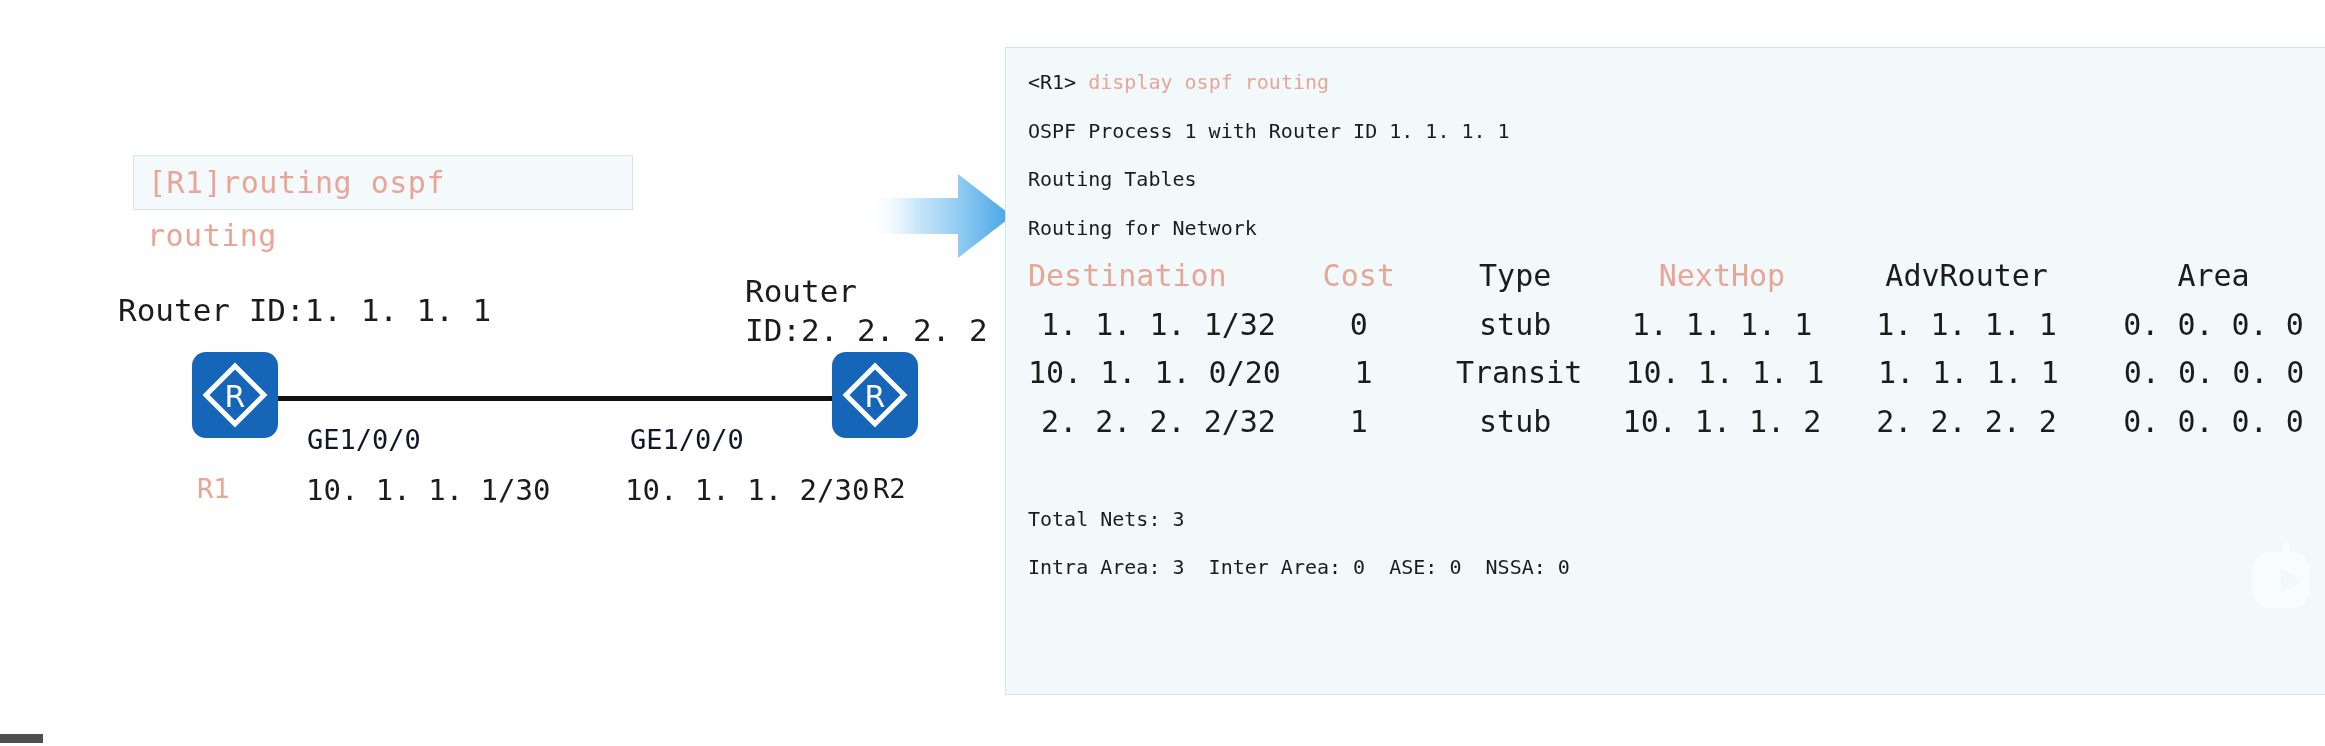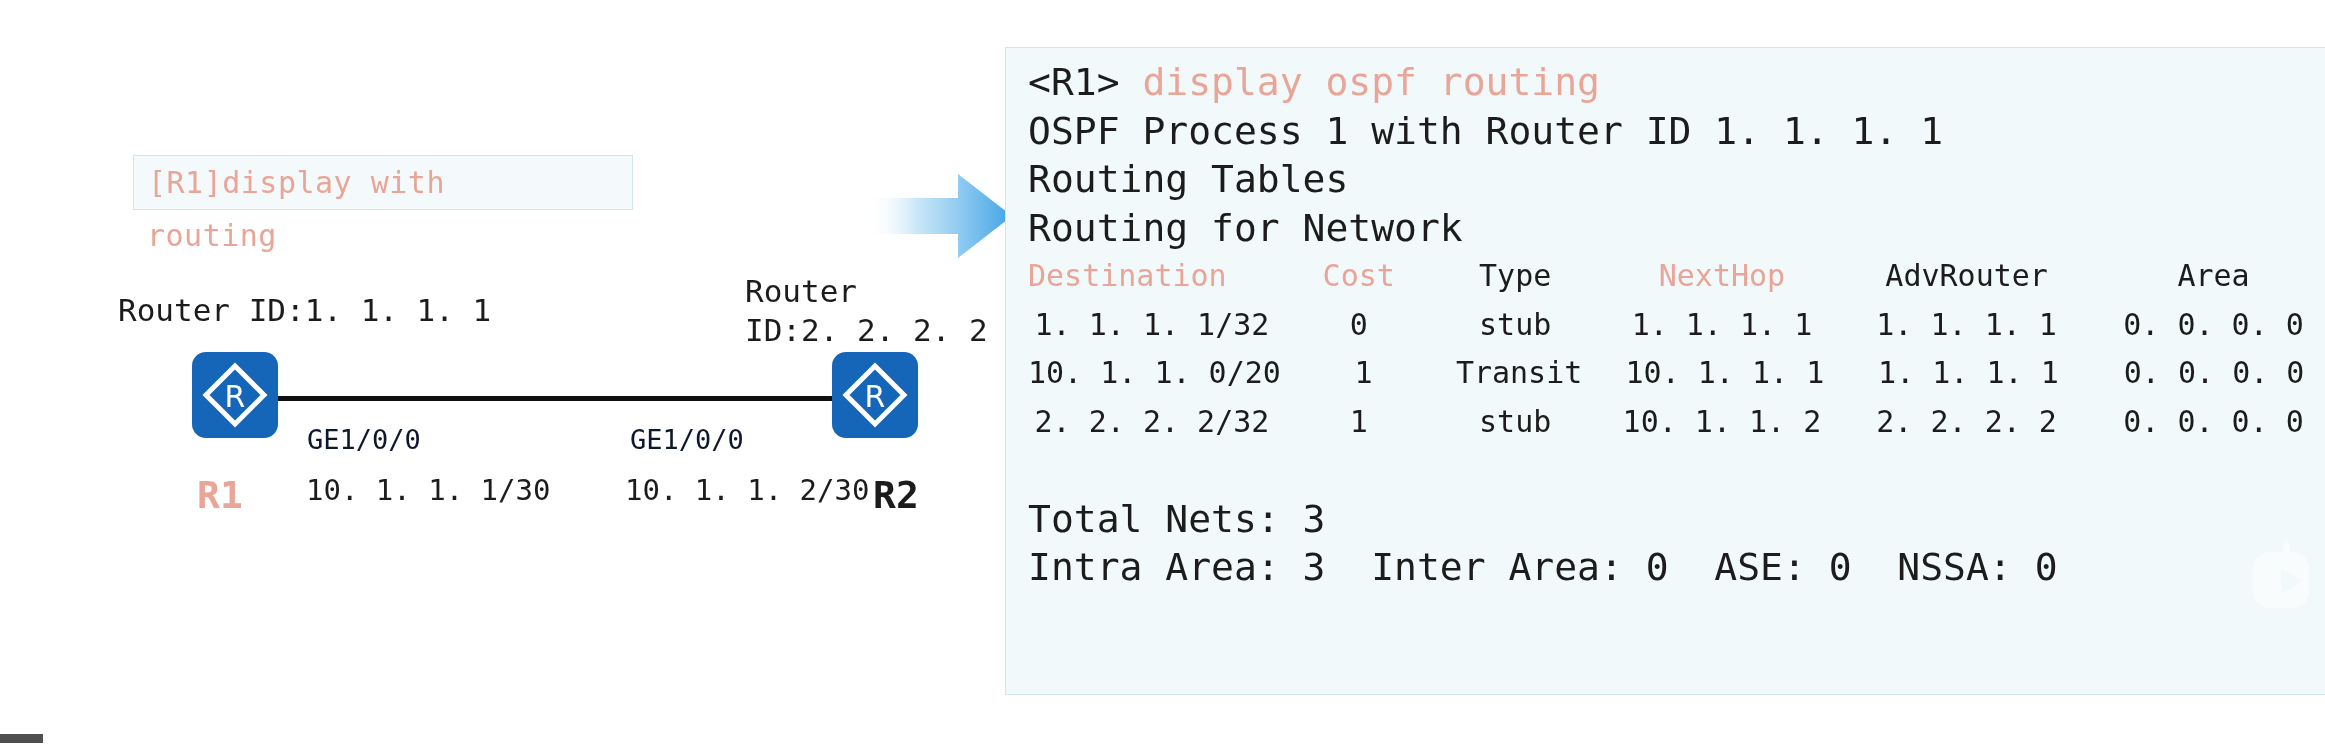--- a/index.html
+++ b/index.html
@@ -110,24 +110,23 @@
     color: #1c1c1c;
     white-space: nowrap;
     font-family: "DejaVu Sans Mono", "Liberation Mono", monospace;
     margin-left: 25px;
   }
   .ip-left   { left: 281px; top: 473px; }
   .ip-right  { left: 600px; top: 473px; }
 
   .node-name {
     position: absolute;
-    font-size: 38px;
-    white-space: nowrap;
-    font-family: "DejaVu Sans Mono", "Liberation Mono", monospace;
-    font-weight: bold;
+    font-size: 27px;
+    white-space: nowrap;
+    font-family: "DejaVu Sans Mono", "Liberation Mono", monospace;
   }
   .node-r1 { left: 197px; top: 473px; color: #e8a598; }
   .node-r2 { left: 873px; top: 473px; color: #1c1c1c; }
 
   
   #arrow {
     position: absolute;
     left: 866px;
     top: 168px;
     width: 148px;
@@ -150,39 +149,39 @@
   .term-inner {
     position: absolute;
     left: 22px;
     top: 10px;
     right: 0;
     bottom: 0;
   }
   .term-line {
     height: 48.5px;
     line-height: 48.5px;
-    font-size: 38px;
+    font-size: 20px;
     color: #1c1c1c;
     white-space: pre;
     font-family: "DejaVu Sans Mono", "Liberation Mono", monospace;
   }
   .term-line.blank { color: transparent; }
   .tok-red { color: #e8a598; }
 
   .term-row {
     height: 48.5px;
     line-height: 48.5px;
     font-size: 30px;
     color: #1c1c1c;
     white-space: nowrap;
     display: flex;
     font-family: "DejaVu Sans Mono", "Liberation Mono", monospace;
     gap: 24px;
   }
-  .c-dest { width: 278px; text-align: center; }
+  .c-dest { width: 278px; text-align: right; }
   .c-cost { width: 132px; text-align: center; }
   .c-type { width: 165px; text-align: center; }
   .c-next { width: 245px; text-align: center; }
   .c-adv  { width: 250px; text-align: center; }
   .c-area { width: 250px; text-align: center; }
 
   .hdr .c-dest { text-align: left; }
   .hdr .c-cost,
   .hdr .c-type,
   .hdr .c-next,
@@ -208,21 +207,21 @@
     height: 9px;
     background: #4f4f4f;
   }
 </style>
 </head>
 <body>
 
 <div id="diagram">
 
   <div class="cmd-box">
-    <span class="cmd-text">[R1]display with</span>
+    <span class="cmd-text">[R1]routing ospf</span>
   </div>
   <div class="cmd-wrap">routing</div>
 
   <div class="routerid-left">Router ID:1. 1. 1. 1</div>
 
   <div class="routerid-right">
     <span>Router</span>
     <span class="l2">ID:2. 2. 2. 2</span>
   </div>
 

